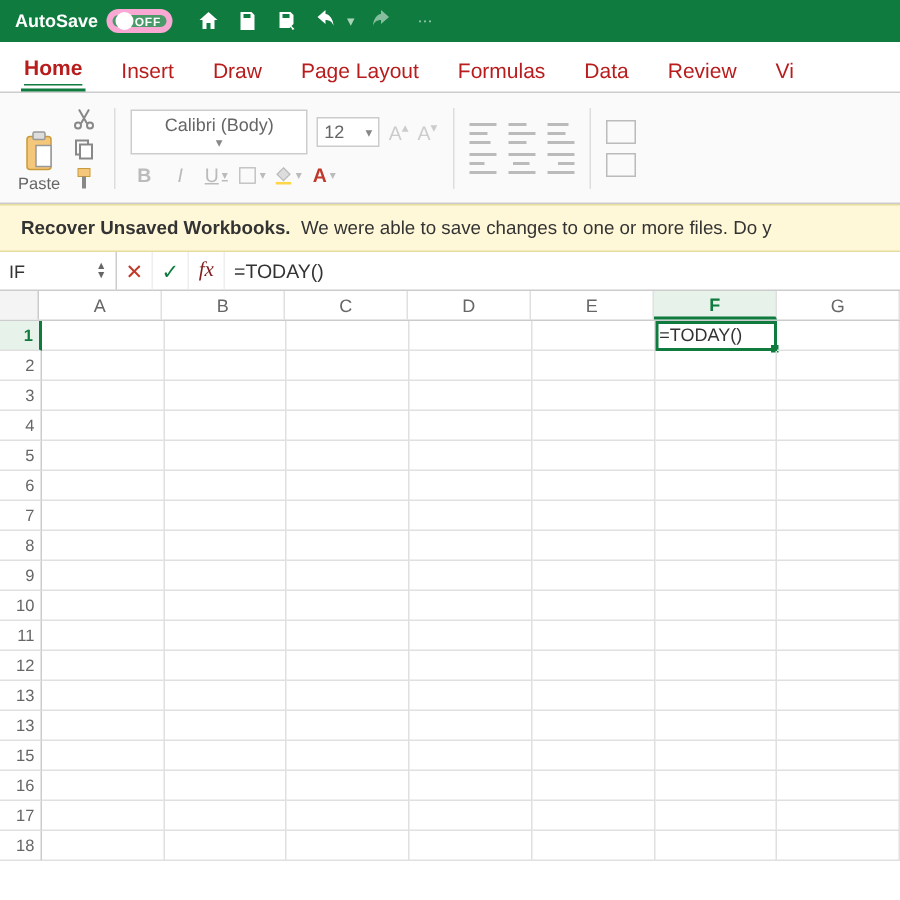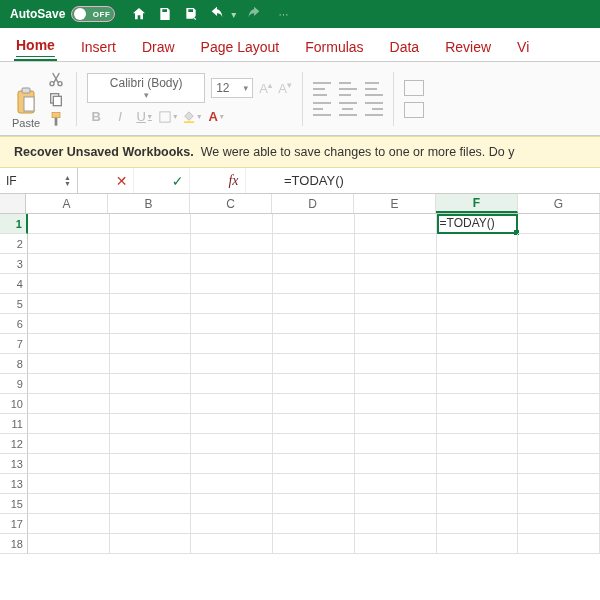--- a/index.html
+++ b/index.html
@@ -1,21 +1,21 @@
 <!DOCTYPE html>
 <html><head>
 <meta charset="utf-8">
 <style>
   * { box-sizing: border-box; margin: 0; padding: 0; font-family: -apple-system, "Segoe UI", sans-serif; }
   body { width: 600px; height: 600px; overflow: hidden; background: #fff; font-size: 13px; color: #333; }
 
   
   .titlebar { background: #0f7b3f; height: 28px; display: flex; align-items: center; padding: 0 10px; gap: 6px; color: #fff; }
   .autosave { display: flex; align-items: center; gap: 6px; font-weight: 600; font-size: 12px; }
-  .toggle { width: 44px; height: 16px; border-radius: 8px; background: #4a9968; border: 1px solid #f9a8d4; position: relative; display: flex; align-items: center; }
+  .toggle { width: 44px; height: 16px; border-radius: 8px; background: #4a9968; border: 4px solid #f9a8d4; position: relative; display: flex; align-items: center; }
   .toggle::before { content:""; width: 12px; height:12px; border-radius:50%; background:#fff; position:absolute; left:2px; }
   .toggle-off { font-size: 8px; color:#fff; position:absolute; right:4px; letter-spacing:0.5px; }
   .tb-icons { display:flex; gap:10px; margin-left:10px; align-items:center; }
   .tb-icon { width:16px; height:16px; fill:#fff; display:block; }
   .tb-dd { font-size:10px; color:#a8d5b8; margin-left:-4px; }
 
   
   .tabs { display:flex; height:34px; align-items:flex-end; border-bottom:1px solid #ccc; background:#fff; padding:0 14px; gap:22px; }
   .tab { padding:6px 2px; font-size:14px; color:#b91c1c; cursor:pointer; }
   .tab.active { font-weight:700; border-bottom:2px solid #0f7b3f; text-decoration:underline; text-decoration-color:#0f7b3f; text-underline-offset:6px; }
@@ -44,21 +44,21 @@
   .al-ic { width:18px; height:14px; display:flex; flex-direction:column; justify-content:space-between; }
   .al-ic span{height:2px;background:#bbb;display:block;}
   .wrap-col{display:flex;flex-direction:column;gap:6px;align-items:center;}
   .wrap-ic{width:20px;height:16px;border:1px solid #bbb;}
 
   
   .recover { background:#fff8d8; border-top:1px solid #e6dc9e; border-bottom:1px solid #e6dc9e; padding:8px 14px; font-size:12.5px; color:#333; white-space:nowrap; overflow:hidden; }
   .recover b { font-weight:700; }
 
   
-  .fbar { display:flex; align-items:center; border-bottom:1px solid #ccc; height:26px;gap:32px; }
+  .fbar { display:flex; align-items:center; border-bottom:1px solid #ccc; height:26px; }
   .namebox { width:78px; border-right:1px solid #ccc; display:flex; align-items:center; padding:0 6px; font-size:12px; height:100%; justify-content:space-between; }
   .nb-spin { display:flex; flex-direction:column; font-size:7px; color:#666; line-height:6px;}
   .fb-btn { width:24px; display:flex; align-items:center; justify-content:center; height:100%; border-right:1px solid #eee; font-size:14px; }
   .fb-btn.x{color:#c0392b;} .fb-btn.ck{color:#0f7b3f;}
   .fx { font-style:italic; font-family:"Times New Roman",serif; color:#7f1d1d; }
   .finput { flex:1; padding:0 6px; font-size:13px; color:#333; }
 
   
   .grid { position:relative; }
   .hdr-row { display:flex; height:20px; border-bottom:1px solid #ccc; background:#fff; }
@@ -402,20 +402,30 @@
         <div class="rowh">15</div>
         <div class="cell"></div>
         <div class="cell"></div>
         <div class="cell"></div>
         <div class="cell"></div>
         <div class="cell"></div>
         <div class="cell"></div>
         <div class="cell"></div>
       </div>
       <div class="row">
+        <div class="rowh">16</div>
+        <div class="cell"></div>
+        <div class="cell"></div>
+        <div class="cell"></div>
+        <div class="cell"></div>
+        <div class="cell"></div>
+        <div class="cell"></div>
+        <div class="cell"></div>
+      </div>
+      <div class="row">
         <div class="rowh">17</div>
         <div class="cell"></div>
         <div class="cell"></div>
         <div class="cell"></div>
         <div class="cell"></div>
         <div class="cell"></div>
         <div class="cell"></div>
         <div class="cell"></div>
       </div>
       <div class="row">

